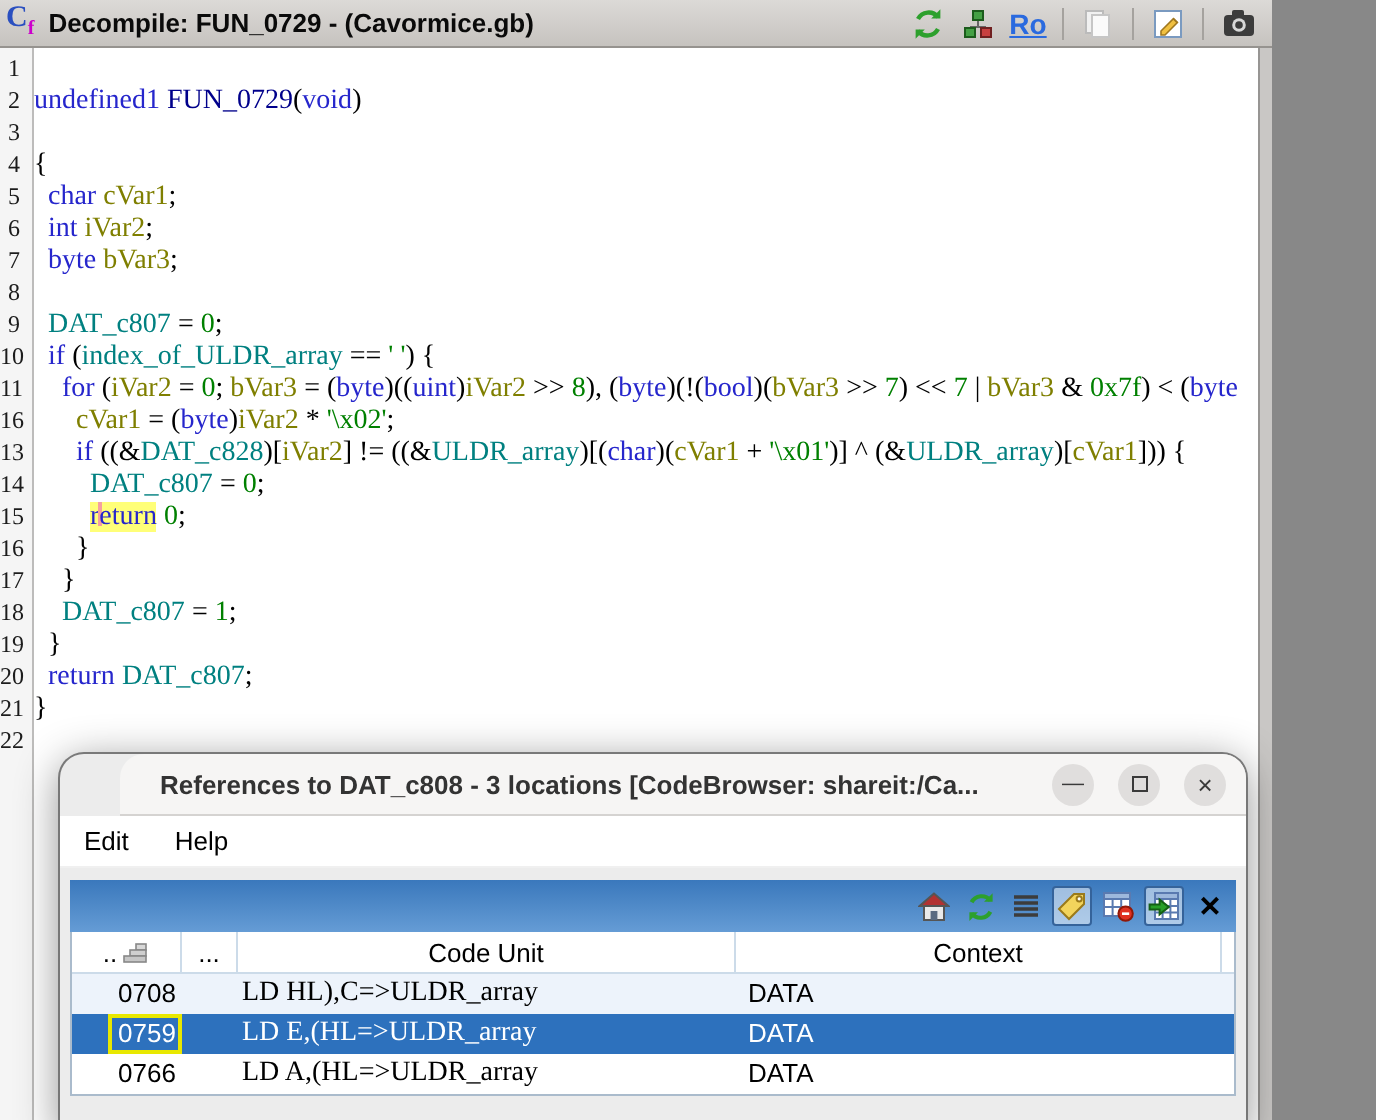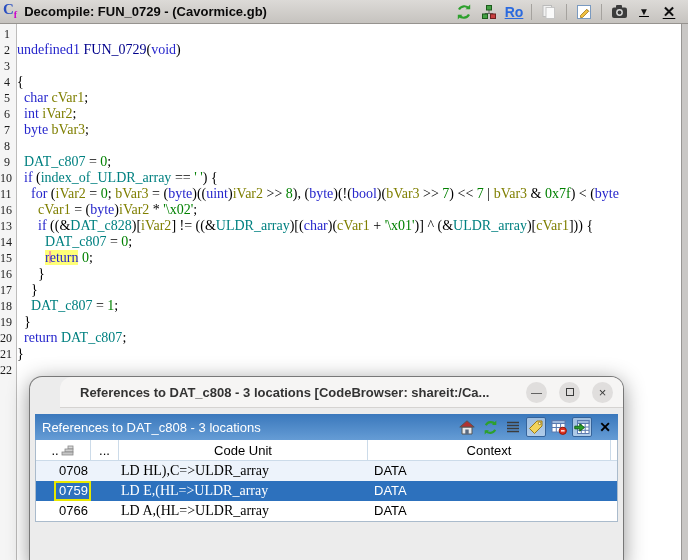--- a/index.html
+++ b/index.html
@@ -1,18 +1,18 @@
 <!DOCTYPE html>
 <html><head>
 <meta charset="utf-8">
 <style>
   * { margin:0; padding:0; box-sizing:border-box; }
   html,body { background:#888; }
   #root {
-    position:relative; width:688px; height:560px; overflow:hidden;
+    position:relative; width:636px; height:560px; overflow:hidden;
     background:#fff; font-family:"Liberation Sans", sans-serif;
   }
   
   .titlebar {
     position:absolute; left:0; top:0; width:688px; height:24px;
     background:linear-gradient(#dcdad7,#c6c3bf);
     border-bottom:1px solid #96938f;
     display:flex; align-items:center; z-index:3;
   }
   .dicon { margin:0 7px 0 3px; font-family:"Liberation Serif",serif; font-weight:bold; font-size:15px; color:#2a4fc0; line-height:18px;}
@@ -193,23 +193,26 @@
             <span>—</span>
           </span>
         <span class="wbtn">
             <span class="sq"></span>
           </span>
         <span class="wbtn">
             <span style="font-size:13px;">×</span>
           </span>
       </span>
     </div>
+    <div class="menubar">
+      <span>Edit</span>
+      <span>Help</span>
+    </div>
     <div class="panel">
       <div class="ptitle">
-        <span>References to DAT_c808 - 3 locations</span>
         <span class="picons">
           <span class="pbtn">
             <svg width="16" height="15" viewBox="0 0 16 15">
               <path d="M3 7h10v7H3z" fill="#e9e9e9" stroke="#555"></path>
               <path d="M8 0.8L0.8 7h14.4z" fill="#b23232" stroke="#555"></path>
               <rect x="6.3" y="9.5" width="3.4" height="4.5" fill="#5a6a80"></rect>
             </svg>
           </span>
           <span class="pbtn">
             <svg width="15" height="15" viewBox="0 0 16 16">

